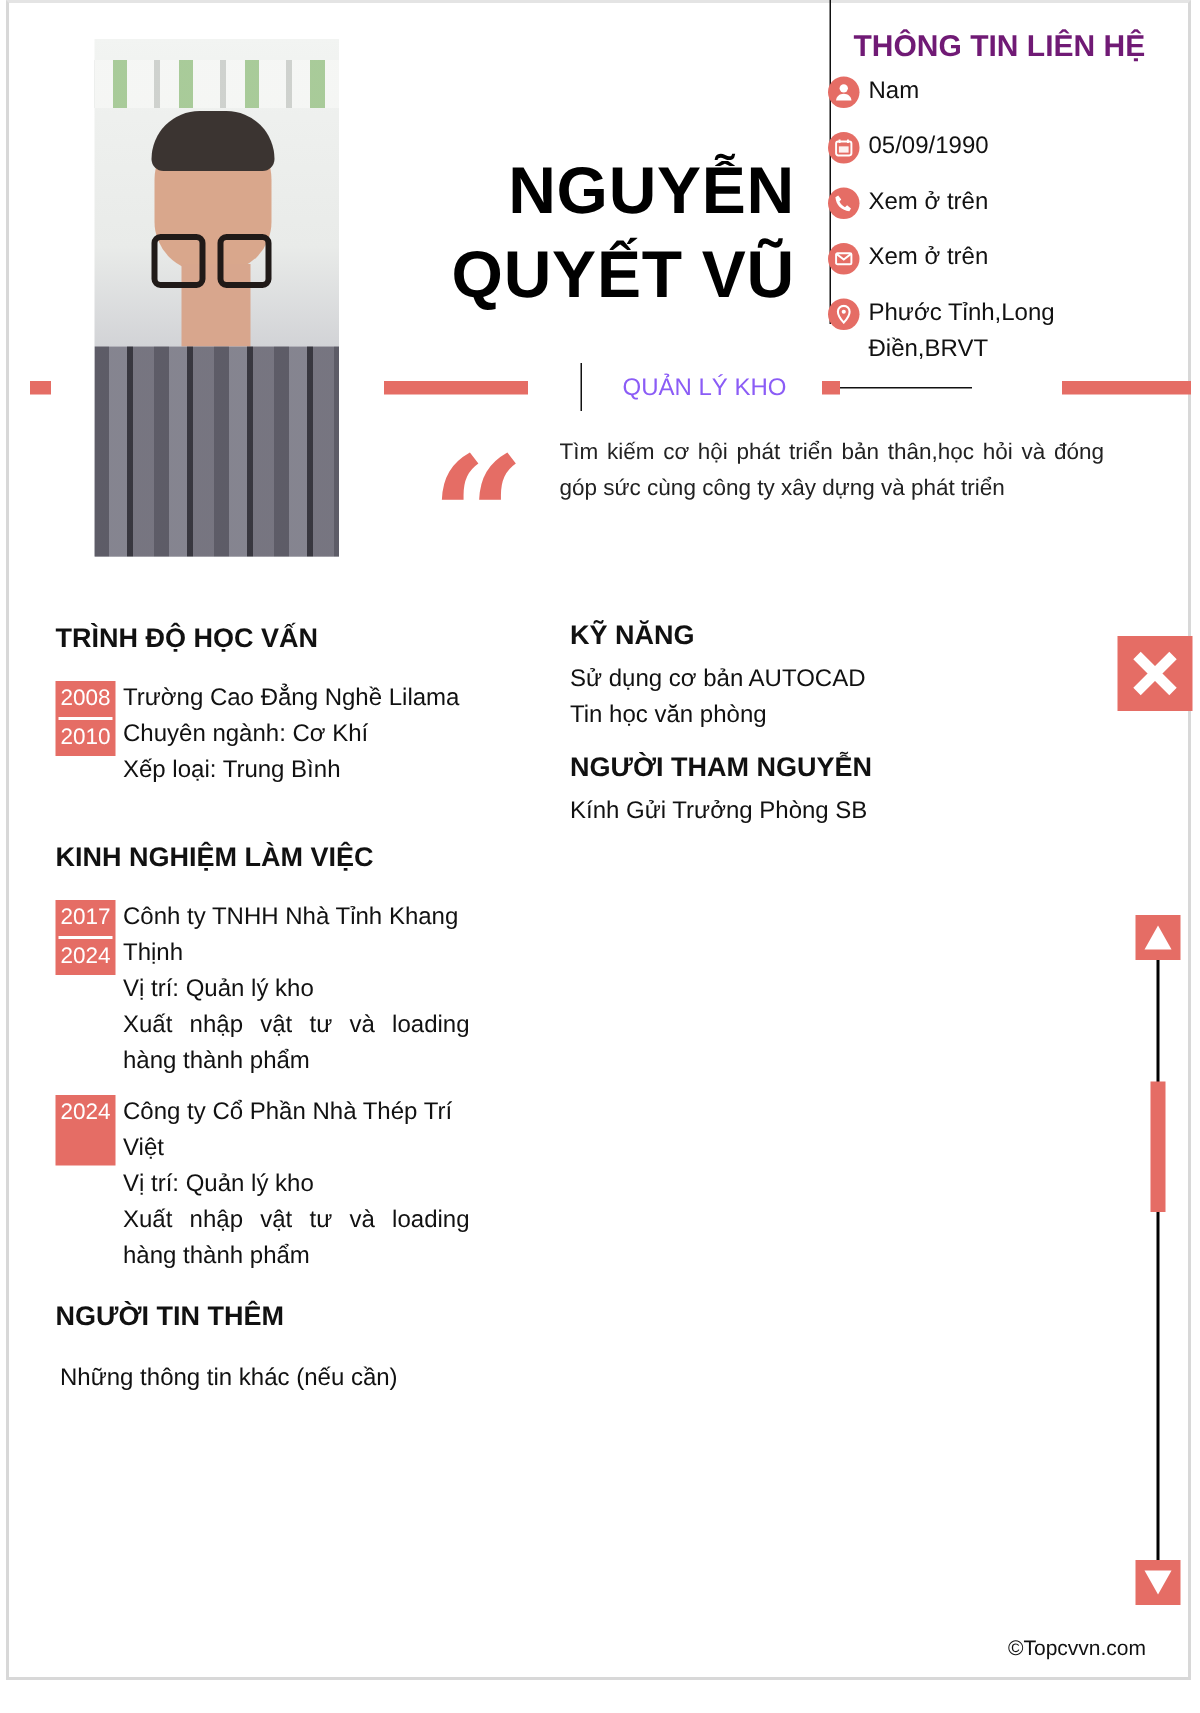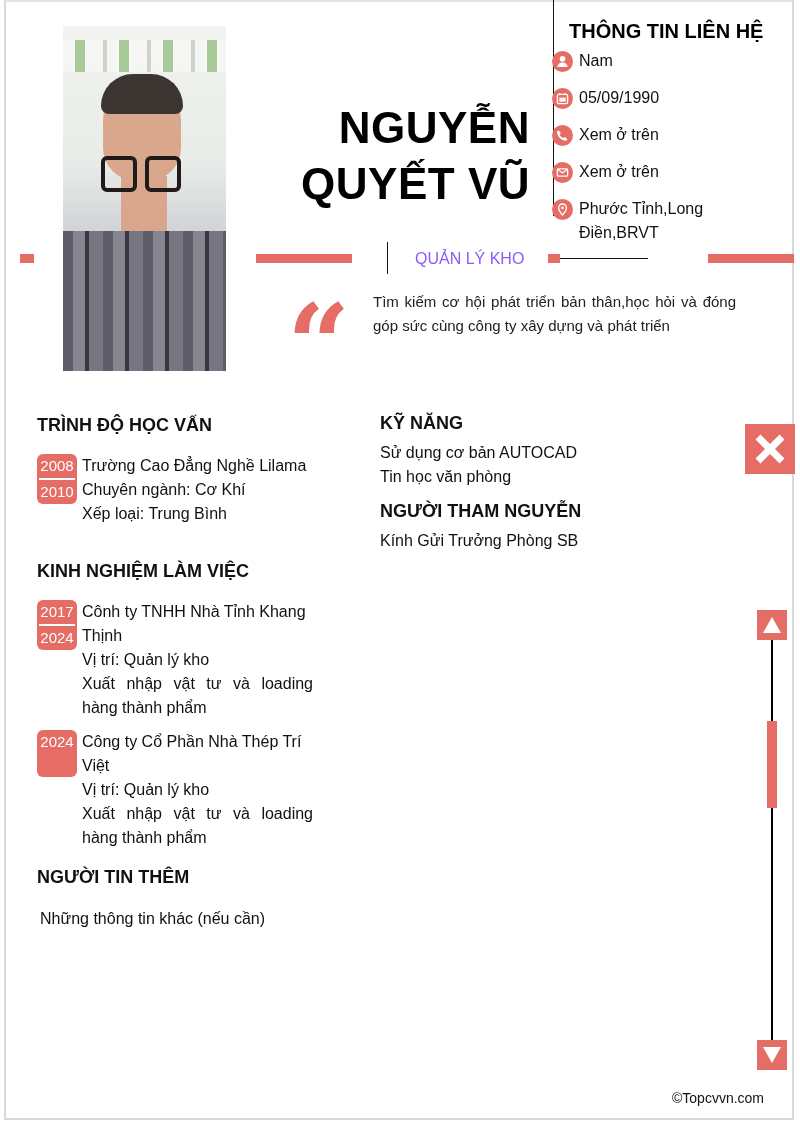--- a/index.html
+++ b/index.html
@@ -16,37 +16,37 @@
   .photo .head { position:absolute; left:40px; top:55px; width:78px; height:100px; background:#d9a78c; border-radius: 40px 40px 34px 34px; }
   .photo .hair { position:absolute; left:38px; top:48px; width:82px; height:40px; background:#3b3431; border-radius:40px 40px 10px 10px; }
   .photo .glasses { position:absolute; left:38px; top:130px; width:82px; height:40px; }
   .photo .glasses span { position:absolute; top:0; width:36px; height:36px; border:4px solid #201a18; border-radius:6px; box-sizing:border-box; }
   .photo .neck { position:absolute; left:58px; top:150px; width:46px; height:60px; background:#d8a68d; }
   .photo .shirt { position:absolute; left:0; top:205px; width:100%; height:150px;
            background: repeating-linear-gradient(90deg, #8d8c95 0 10px, #c9c9d0 10px 22px, #55545c 22px 26px, #b3b2ba 26px 40px),
                        #a9a8b0; background-blend-mode: multiply; }
   .name { right: 270px; top: 100px; text-align: right; font-weight: bold; font-size: 44px; line-height: 56px; letter-spacing: 0.5px; color:#000; }
   .vline-top { left: 553px; top: 0; width: 1px; height: 216px; background:#111; }
-  .contact-title { left: 569px; top: 20px; font-size: 20px; font-weight: bold; color:#000000; }
+  .contact-title { left: 569px; top: 20px; font-size: 20px; font-weight: bold; color:#701a75; }
   .contact-row { left: 552px; font-size: 16px; display:flex; align-items:flex-start; color:#111; }
   .contact-row .ic { width: 21px; height: 21px; border-radius: 50%; background:#e56d65; flex: 0 0 21px; margin-right: 6px;
                      display:flex; align-items:center; justify-content:center; }
   .contact-row .tx { line-height: 24px; margin-top: -2px; }
   .title-line-l1 { left: 20px; top: 254px; width: 14px; height: 9px; }
   .title-line-l2 { left: 256px; top: 254px; width: 96px; height: 9px; }
   .title-vbar { left: 387px; top: 242px; width: 1px; height: 32px; background:#111; }
   .job-title { left: 415px; top: 250px; font-size: 16px; color:#8b5cf6; }
   .title-sq { left: 548px; top: 254px; width: 12px; height: 9px; }
   .title-thin { left: 560px; top: 258px; width: 88px; height: 1px; background:#111; }
   .title-line-r { left: 708px; top: 254px; width: 86px; height: 9px; }
   .quote-mark { left: 287px; top: 290px; font-family: "DejaVu Serif", serif; font-size: 110px; line-height: 110px; color:#e56d65; font-weight: bold; }
   .objective { left: 373px; top: 290px; width: 363px; font-size: 15px; line-height: 24px; text-align: justify; color:#222; }
   .sec-title { font-size: 18px; font-weight: bold; color:#111; }
   .entry { display:flex; font-size: 16px; line-height: 24px; color:#111; }
-  .yearbox { width: 40px; flex: 0 0 40px; background:#e56d65; color:#fff; font-size: 15px; text-align:center; margin-right: 5px; align-self:flex-start;border-radius:6px; }
+  .yearbox { width: 40px; flex: 0 0 40px; background:#e56d65; color:#fff; font-size: 15px; text-align:center; margin-right: 5px; align-self:flex-start; }
   .yearbox .y { line-height: 22px; padding: 1px 0; }
   .yearbox .sep { height: 2px; background:#fff; margin: 0 2px; }
   .entry .txt { width: 231px; }
   .entry .txt .j { text-align: justify; text-align-last: left; }
   .close-btn { left: 745px; top: 424px; width: 50px; height: 50px; background:#e56d65; display:flex; align-items:center; justify-content:center; cursor:pointer; }
   .scroll-up, .scroll-down { left: 757px; width: 30px; height: 30px; background:#e56d65; display:flex; align-items:center; justify-content:center; cursor:pointer; }
   .scroll-up { top: 610px; } .scroll-down { top: 1040px; }
   .scroll-track { left: 771px; top: 640px; width: 2px; height: 400px; background:#000; }
   .scroll-thumb { left: 767px; top: 721px; width: 10px; height: 87px; background:#e56d65; cursor:grab; }
   .footer { left: 672px; top: 1090px; font-size: 14px; color:#111; }

